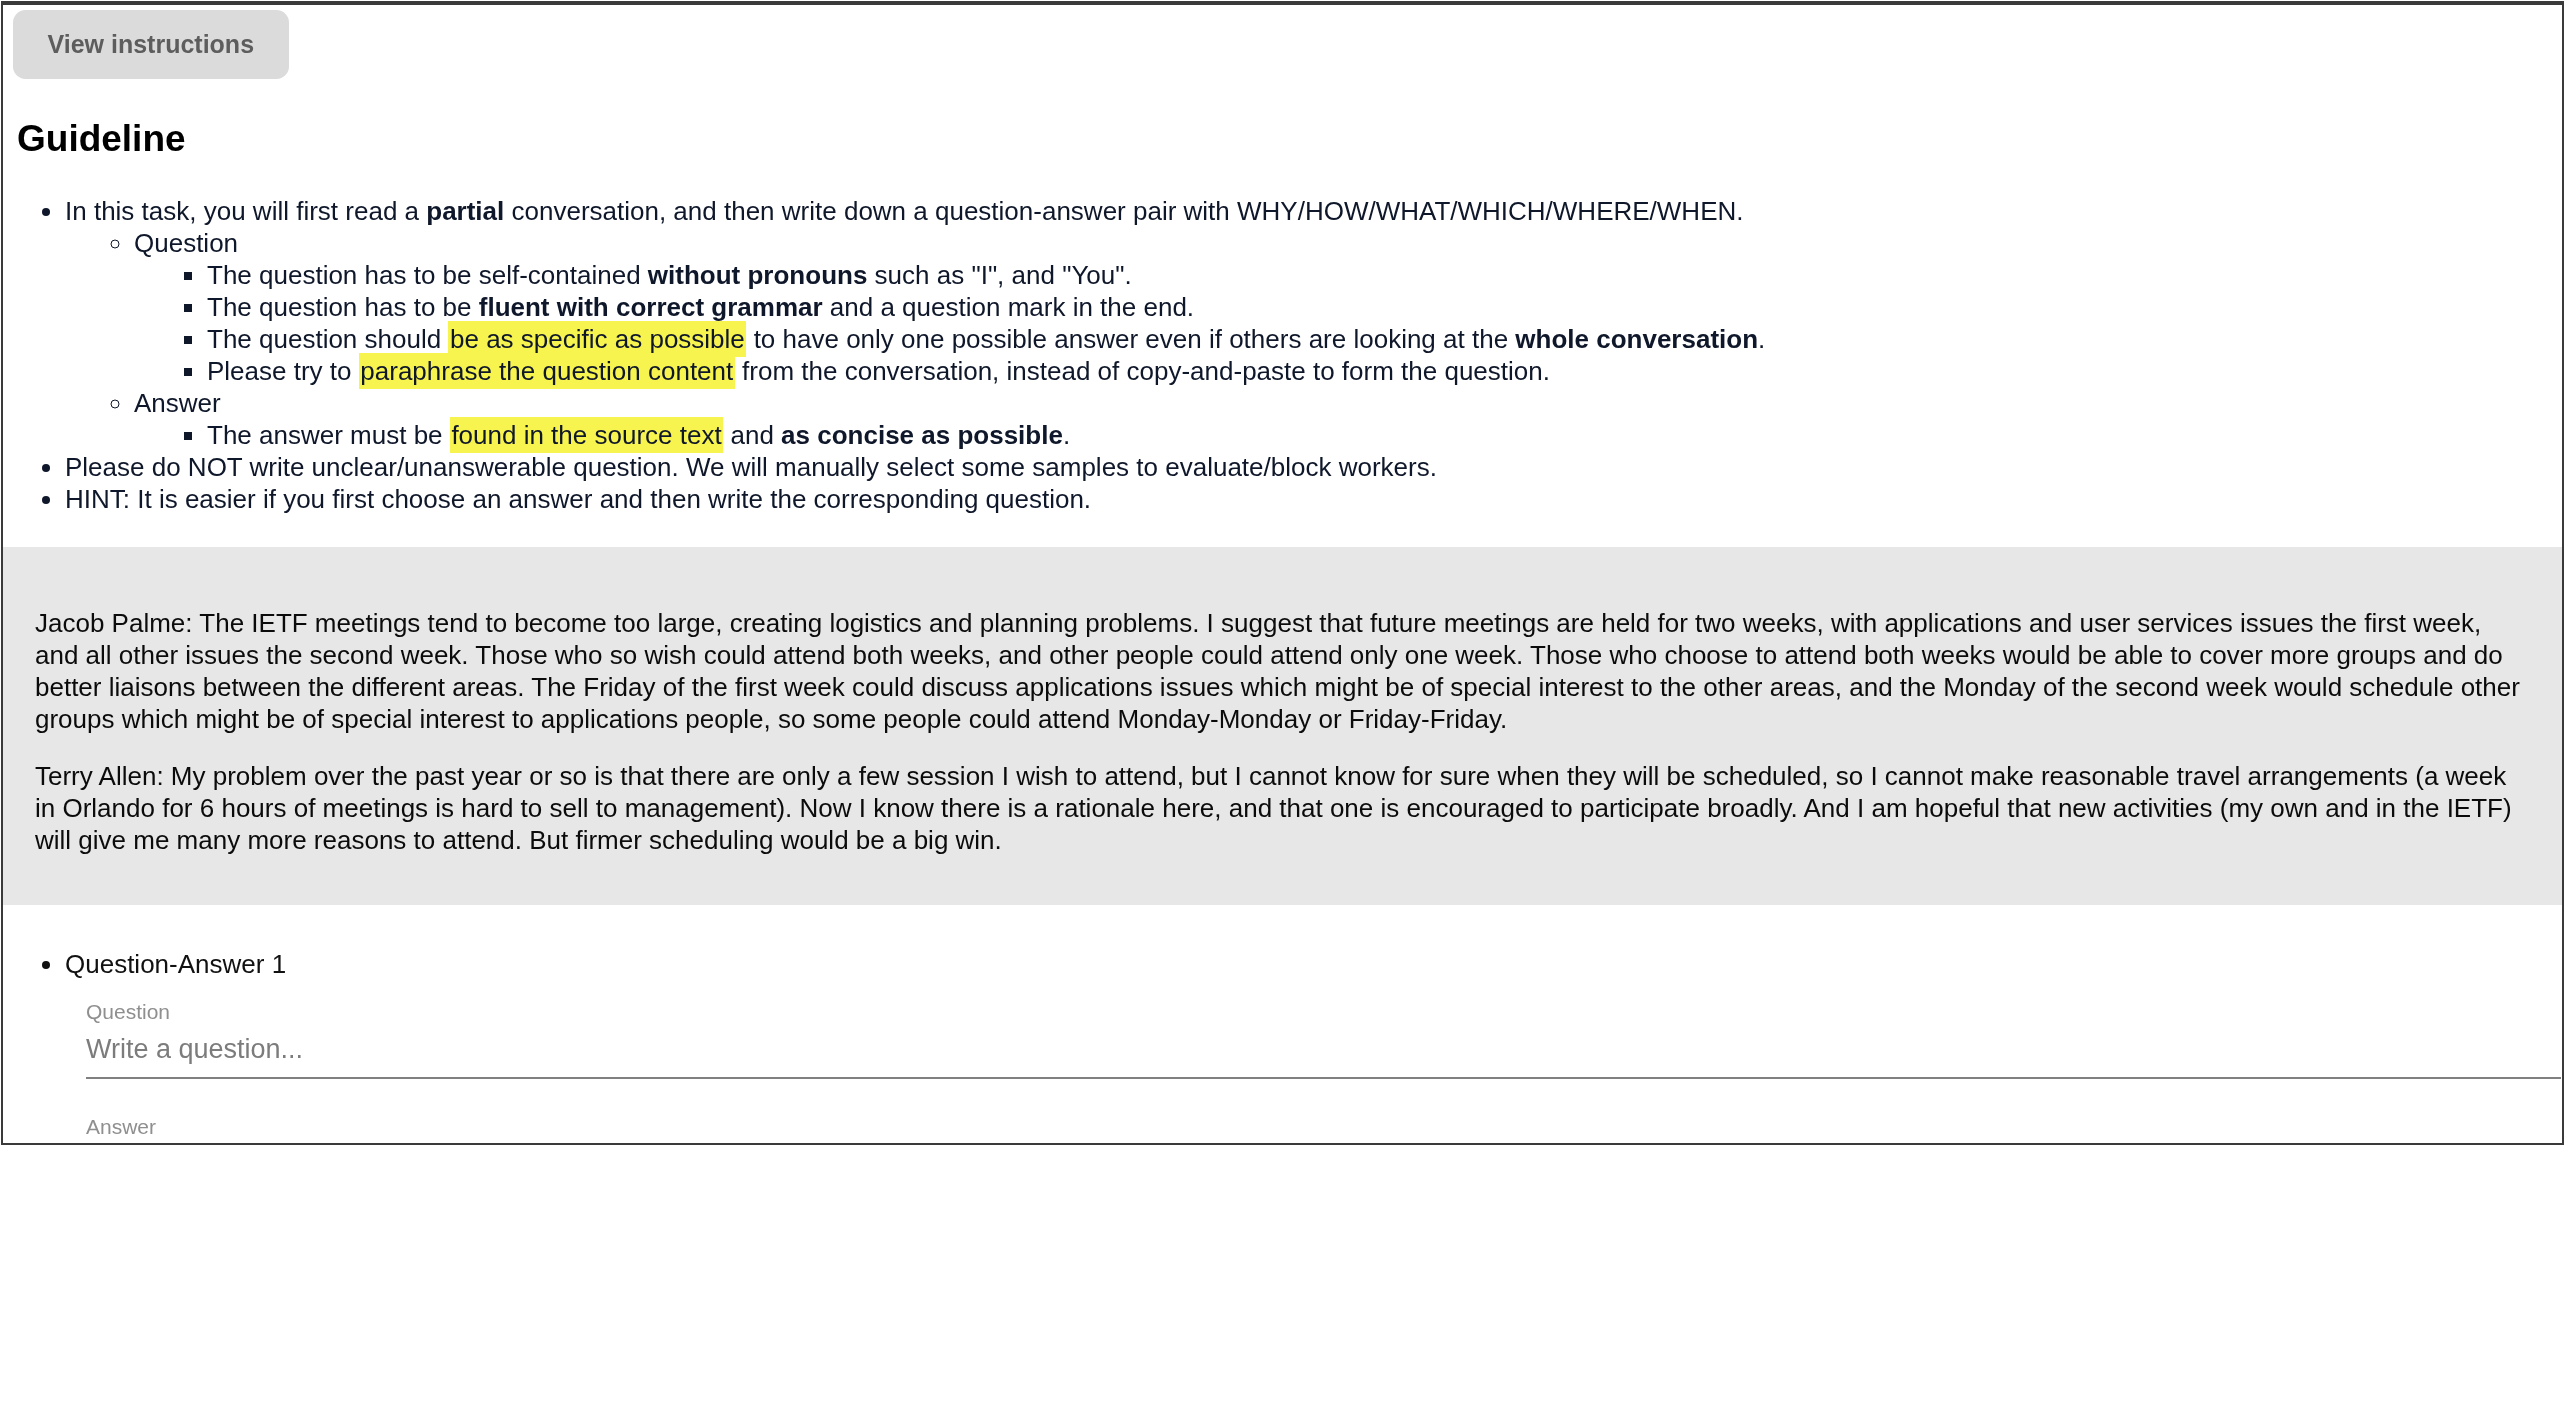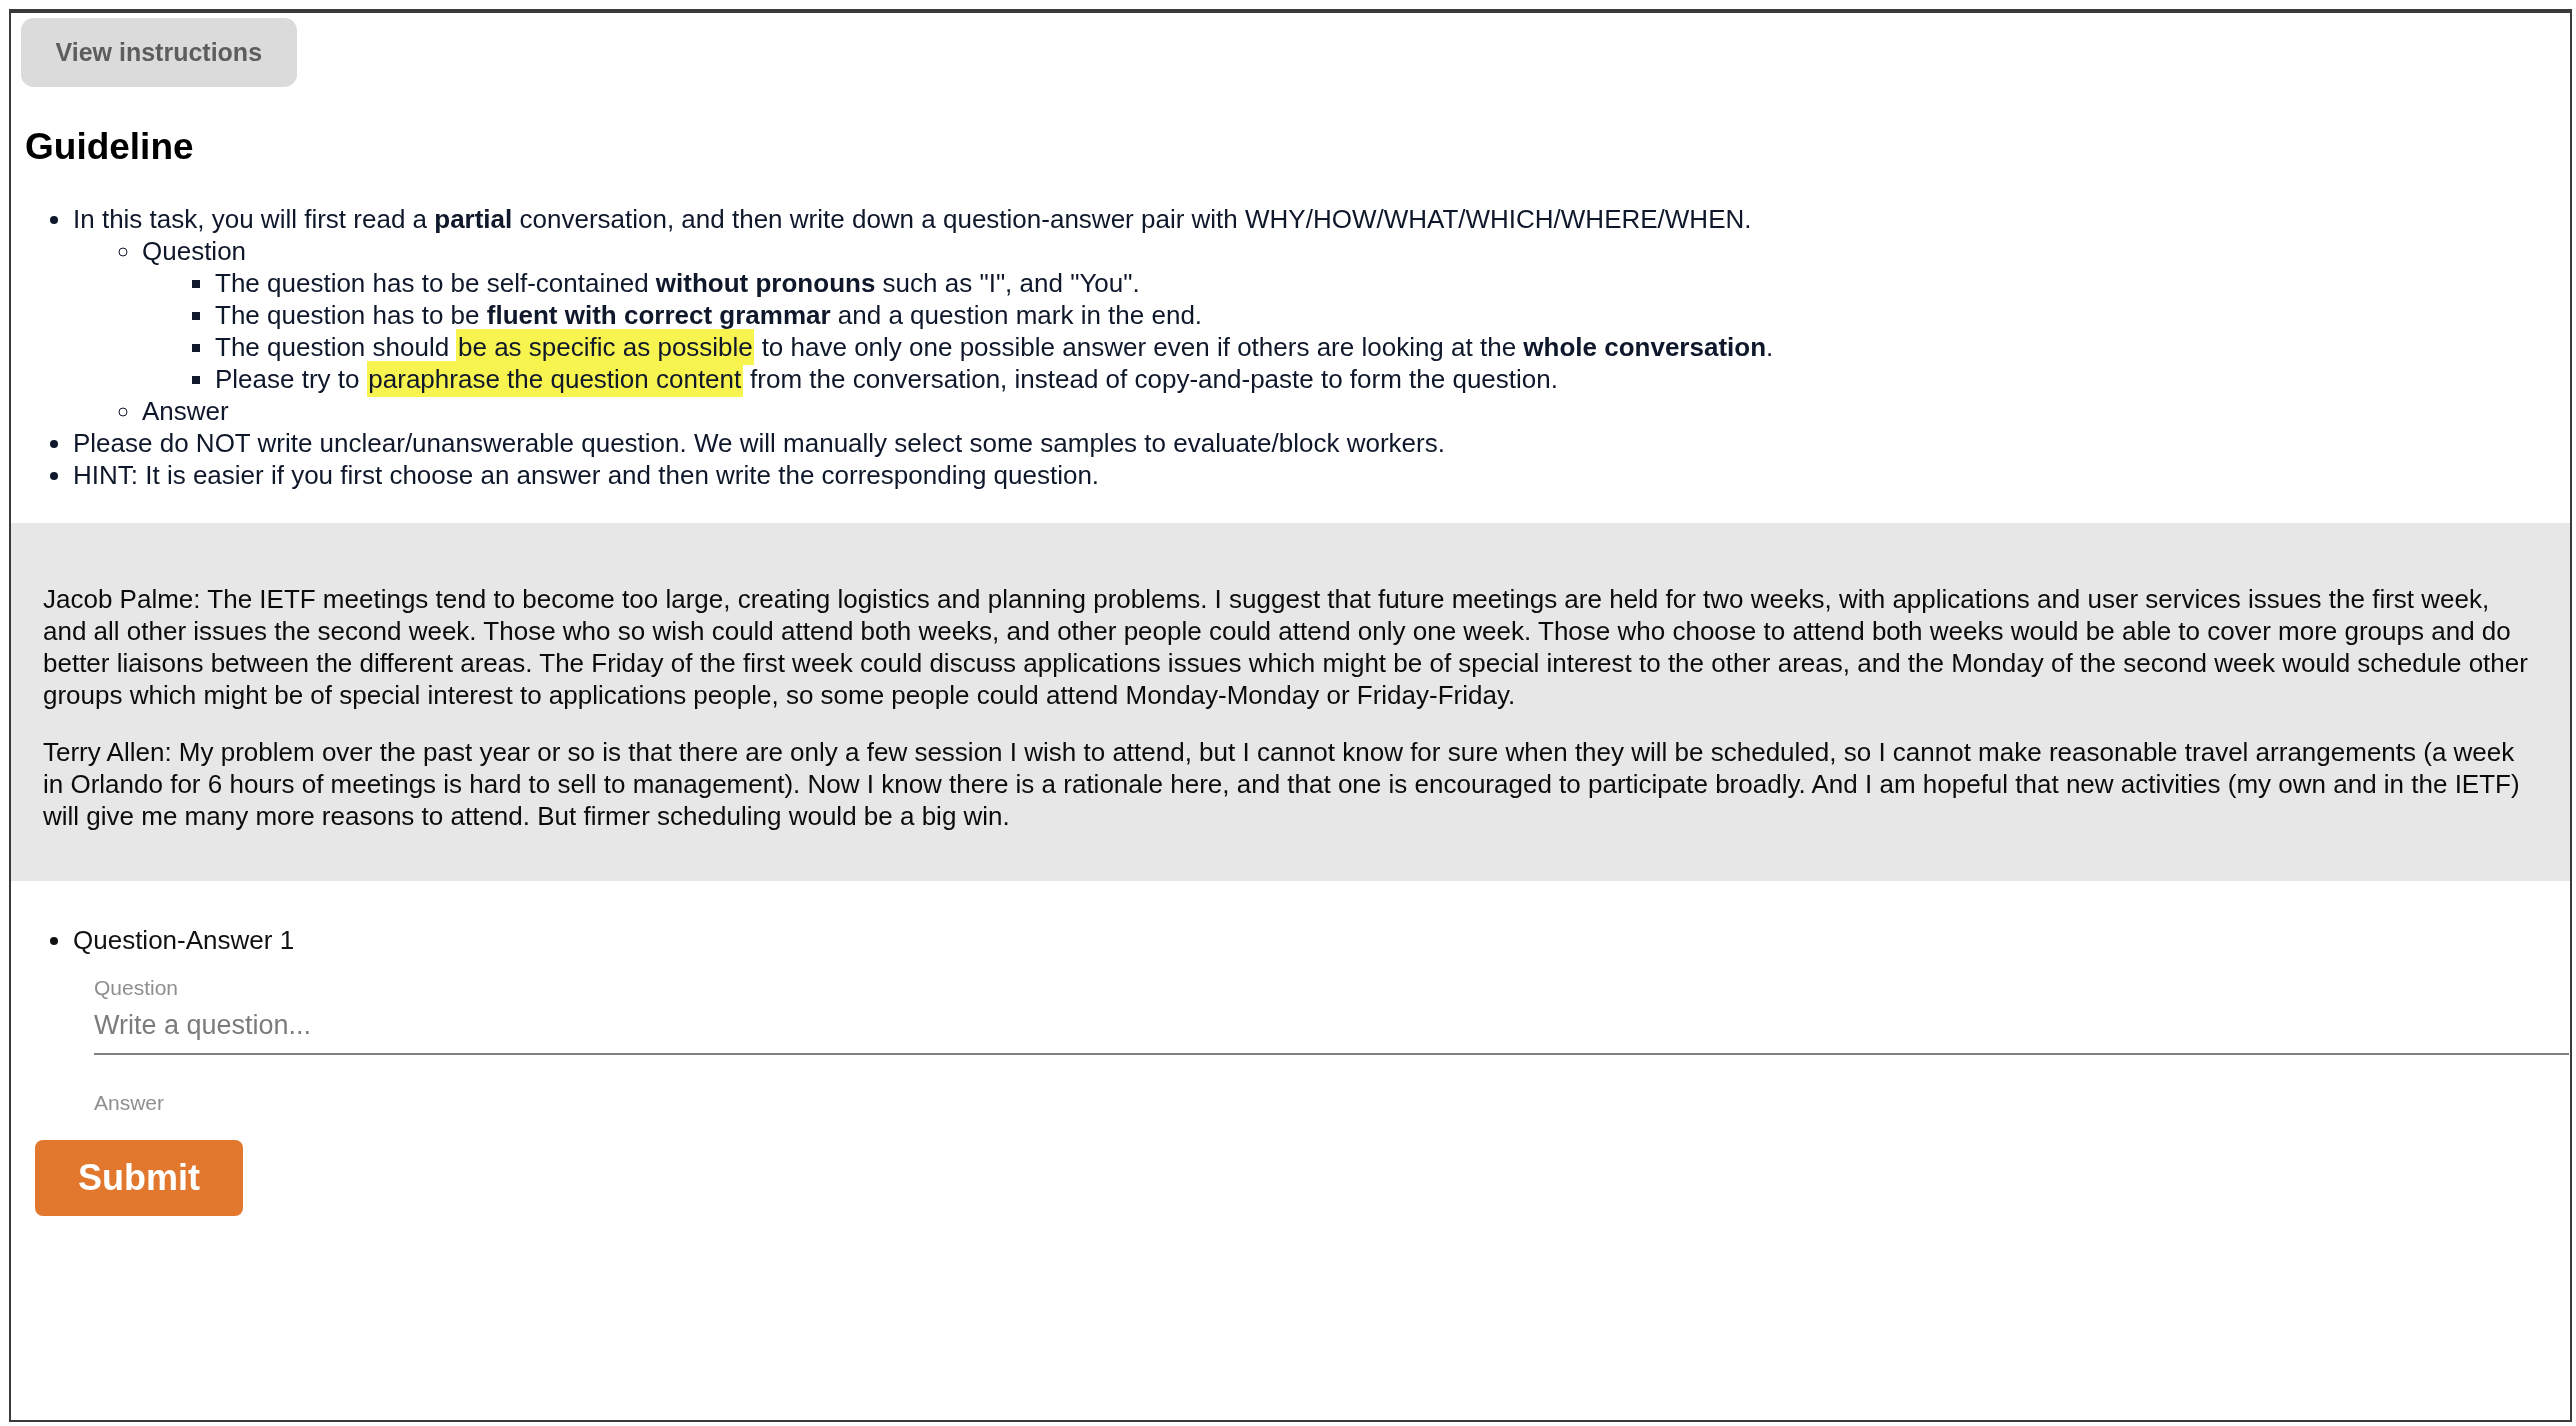--- a/index.html
+++ b/index.html
@@ -10,22 +10,22 @@
     --ink:#111;
   }
   *{box-sizing:border-box;}
   html,body{margin:0;padding:0;background:#fff;}
   body{
     width:2576px;height:1426px;
     font-family:"Liberation Sans",sans-serif;
     color:var(--ink);
   }
   .page{
-    margin:9px;
-    width:2563px;height:1413px;
+    margin:1px;
+    width:2563px;height:1144px;
     border:2.4px solid #3a3a3a;
     border-top-width:4px;
     background:#fff;
     overflow:hidden;
     position:relative;
   }
   
   .view-instructions{
     display:inline-block;
     margin:4.7px 0 0 9.5px;
@@ -120,21 +120,23 @@
 
   <div class="guideline-list" id="guideline-list">
       <ul class="lvl0">
         <li><span>In this task, you will first read a </span><b>partial</b><span> conversation, and then write down a question-answer pair with WHY/HOW/WHAT/WHICH/WHERE/WHEN.</span><ul class="lvl1">
             <li><span>Question</span><ul class="lvl2">
                 <li><span>The question has to be self-contained </span><b>without pronouns</b><span> such as "I", and "You".</span></li>
                 <li><span>The question has to be </span><b>fluent with correct grammar</b><span> and a question mark in the end.</span></li>
                 <li><span>The question should </span><mark>be as specific as possible</mark><span> to have only one possible answer even if others are looking at the </span><b>whole conversation</b><span>.</span></li>
                 <li><span>Please try to </span><mark>paraphrase the question content</mark><span> from the conversation, instead of copy-and-paste to form the question.</span></li>
               </ul></li>
-            <li><span>Answer</span></li>
+            <li><span>Answer</span><ul class="lvl2">
+                <li><span>The answer must be </span><mark>found in the source text</mark><span> and </span><b>as concise as possible</b><span>.</span></li>
+              </ul></li>
           </ul></li>
         <li><span>Please do NOT write unclear/unanswerable question. We will manually select some samples to evaluate/block workers.</span></li>
         <li><span>HINT: It is easier if you first choose an answer and then write the corresponding question.</span></li>
       </ul>
     </div>
 
 
   <div class="conversation">
     <div id="turns">
         <p class="turn"><b>Jacob Palme</b>: The IETF meetings tend to become too large, creating logistics and planning problems. I suggest that future meetings are held for two weeks, with applications and user services issues the first week, and all other issues the second week. Those who so wish could attend both weeks, and other people could attend only one week. Those who choose to attend both weeks would be able to cover more groups and do better liaisons between the different areas. The Friday of the first week could discuss applications issues which might be of special interest to the other areas, and the Monday of the second week would schedule other groups which might be of special interest to applications people, so some people could attend Monday-Monday or Friday-Friday.</p>

